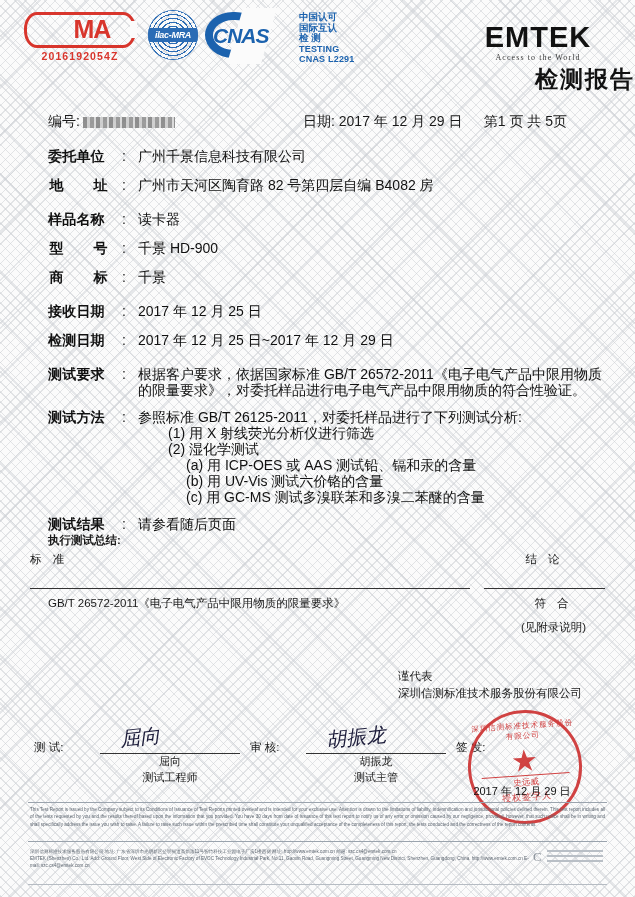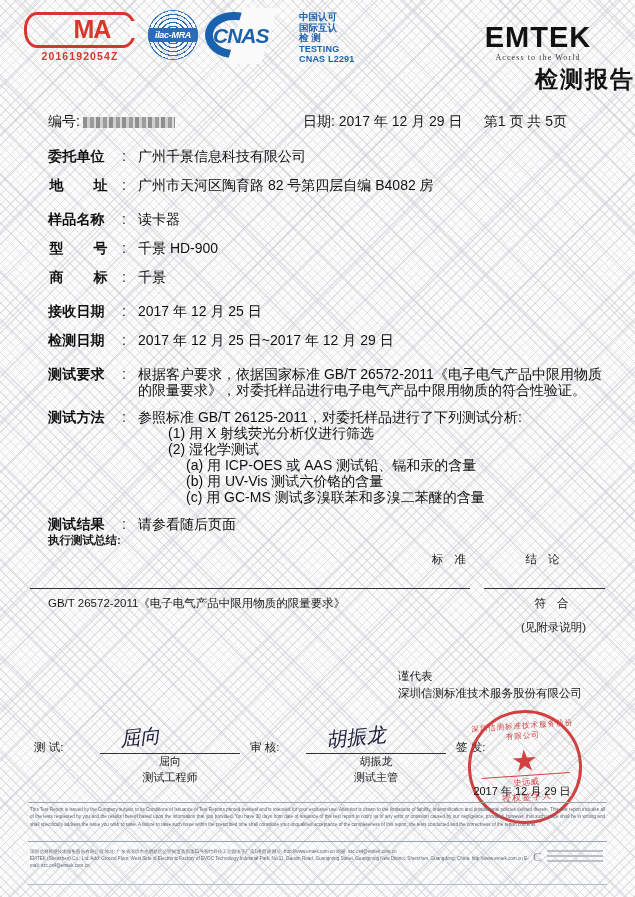--- a/index.html
+++ b/index.html
@@ -231,21 +231,21 @@
   .tbl {
     position: absolute;
     top: 552px; left: 30px; right: 30px;
   }
   .tbl-head {
     display: flex;
     font-size: 11.5px;
   }
   .th-std {
     flex: 0 0 440px;
-    text-align: right;
+    text-align: left;
     letter-spacing: 4px;
     padding-bottom: 21px;
     border-bottom: 1px solid #333;
   }
   .th-gap { flex: 0 0 14px; }
   .th-con {
     flex: 1 1 auto;
     text-align: center;
     letter-spacing: 4px;
     padding-bottom: 3px;

